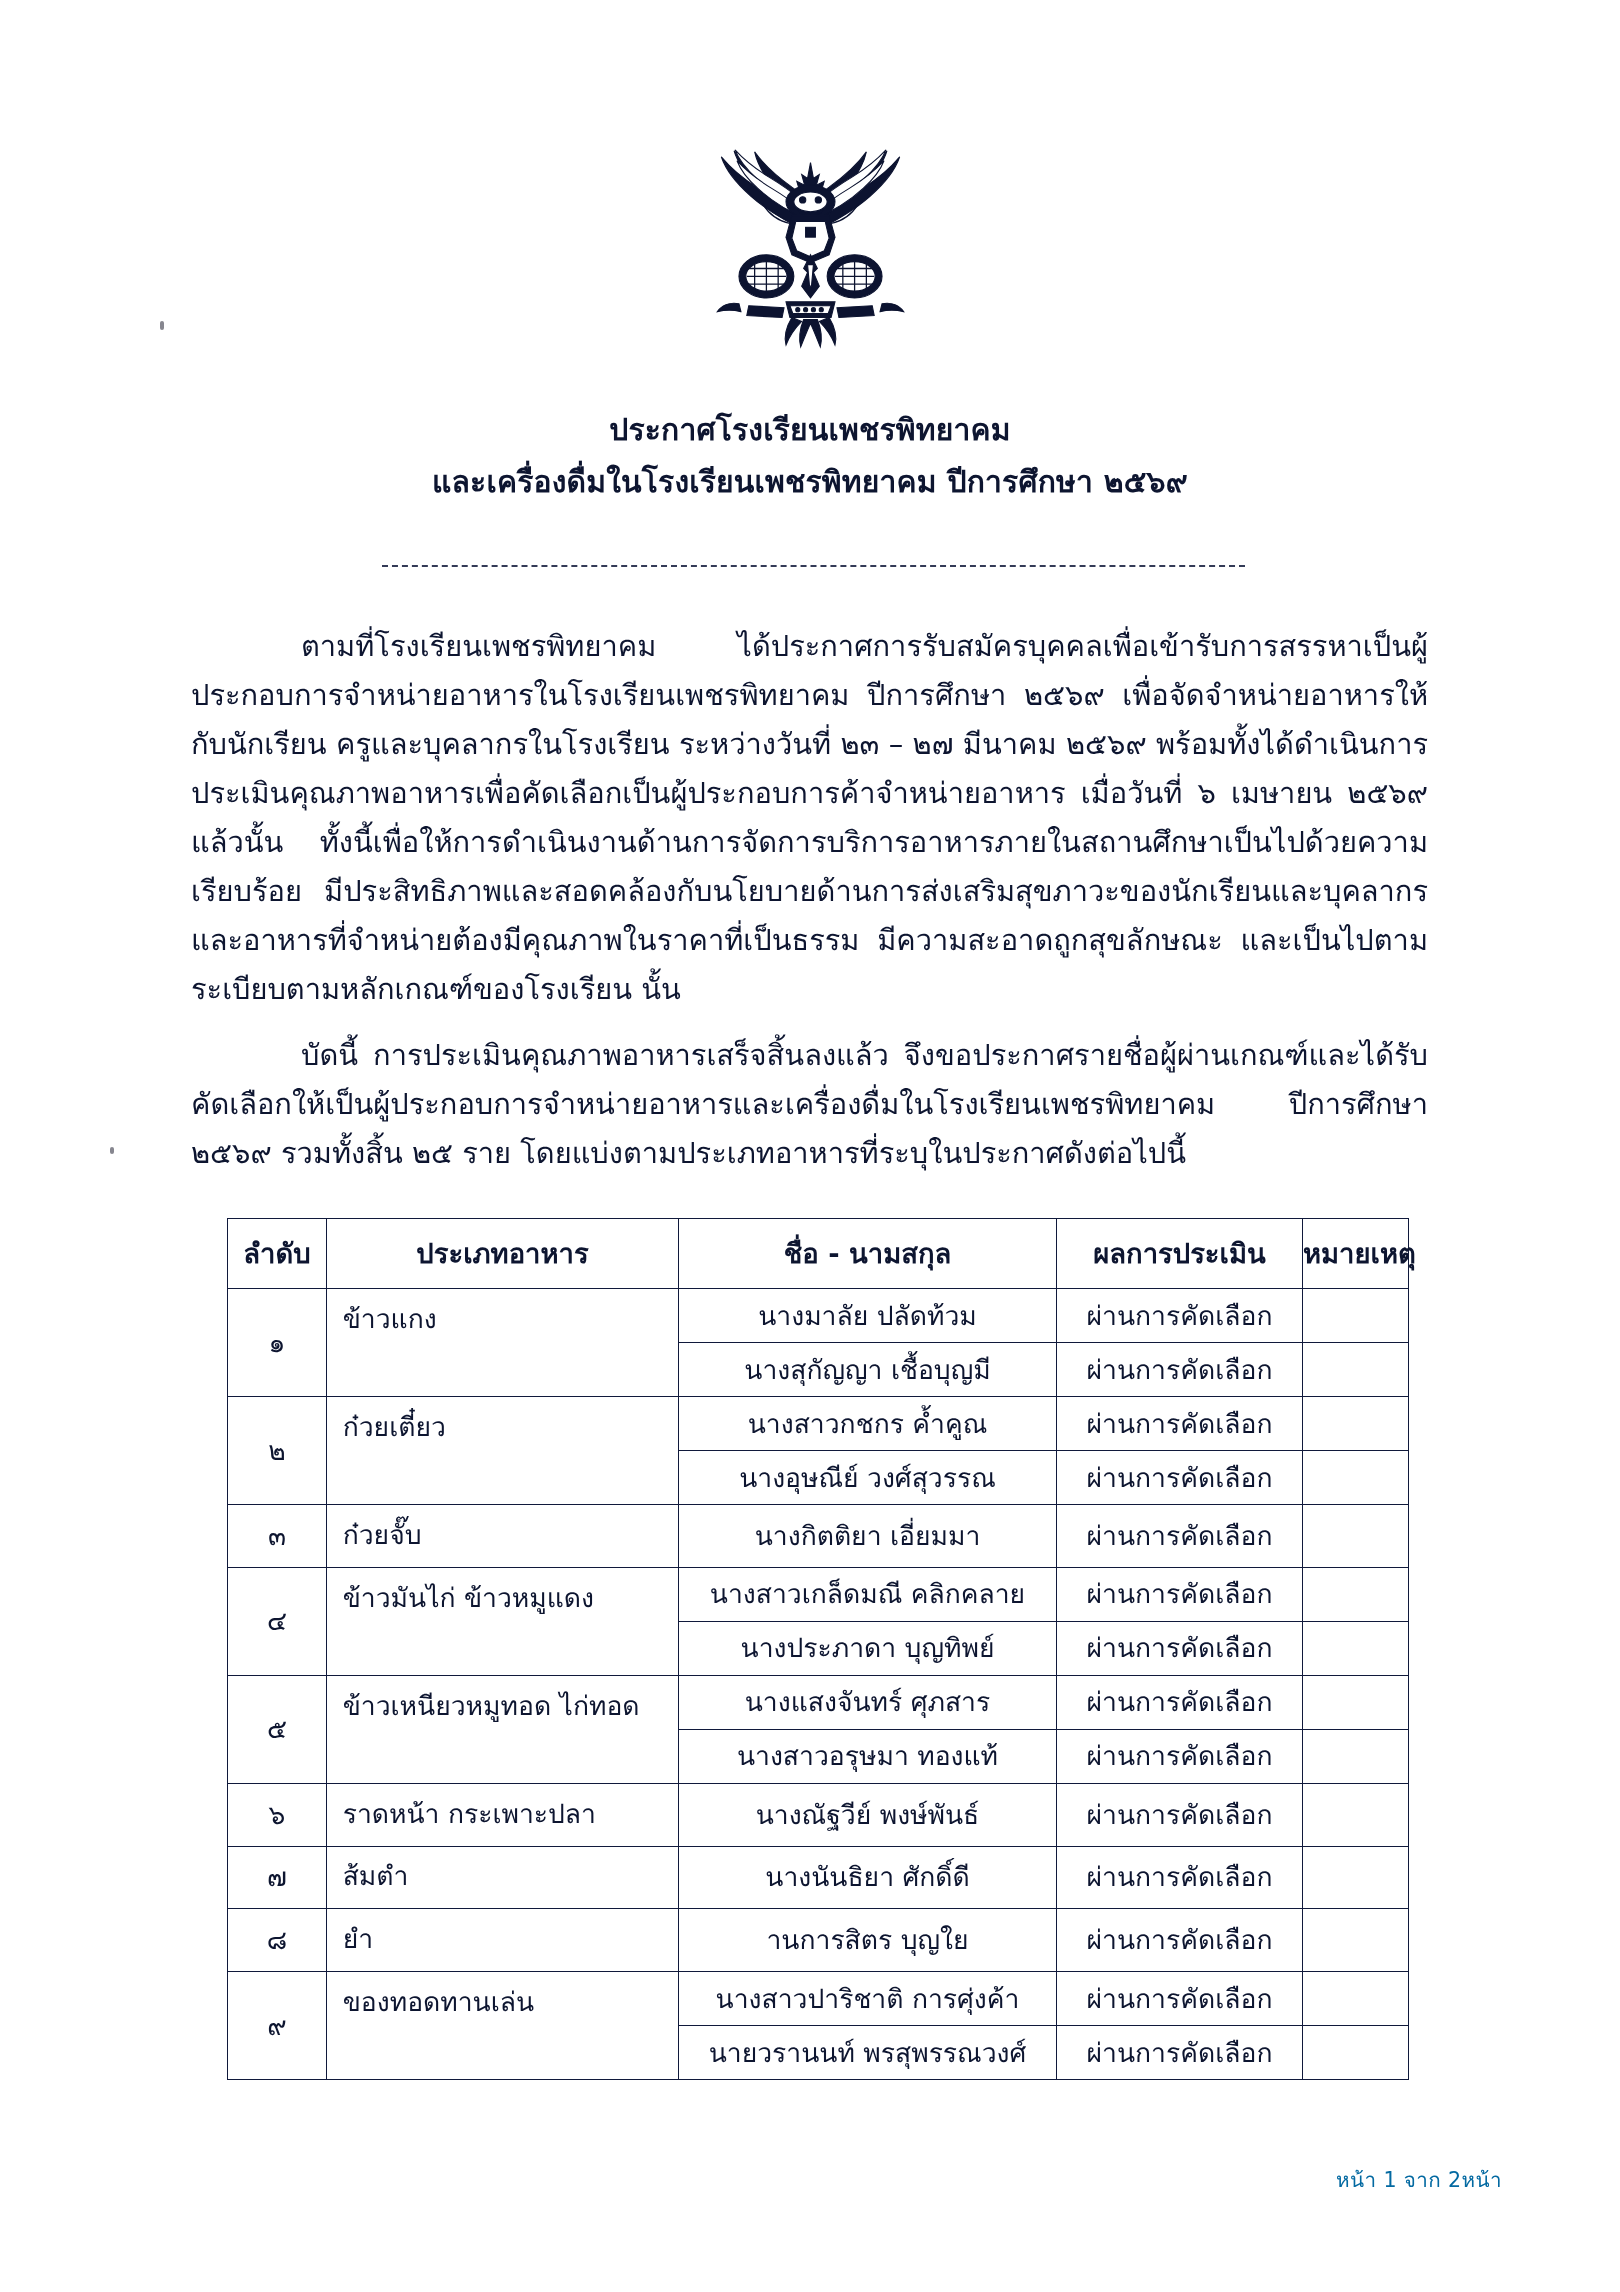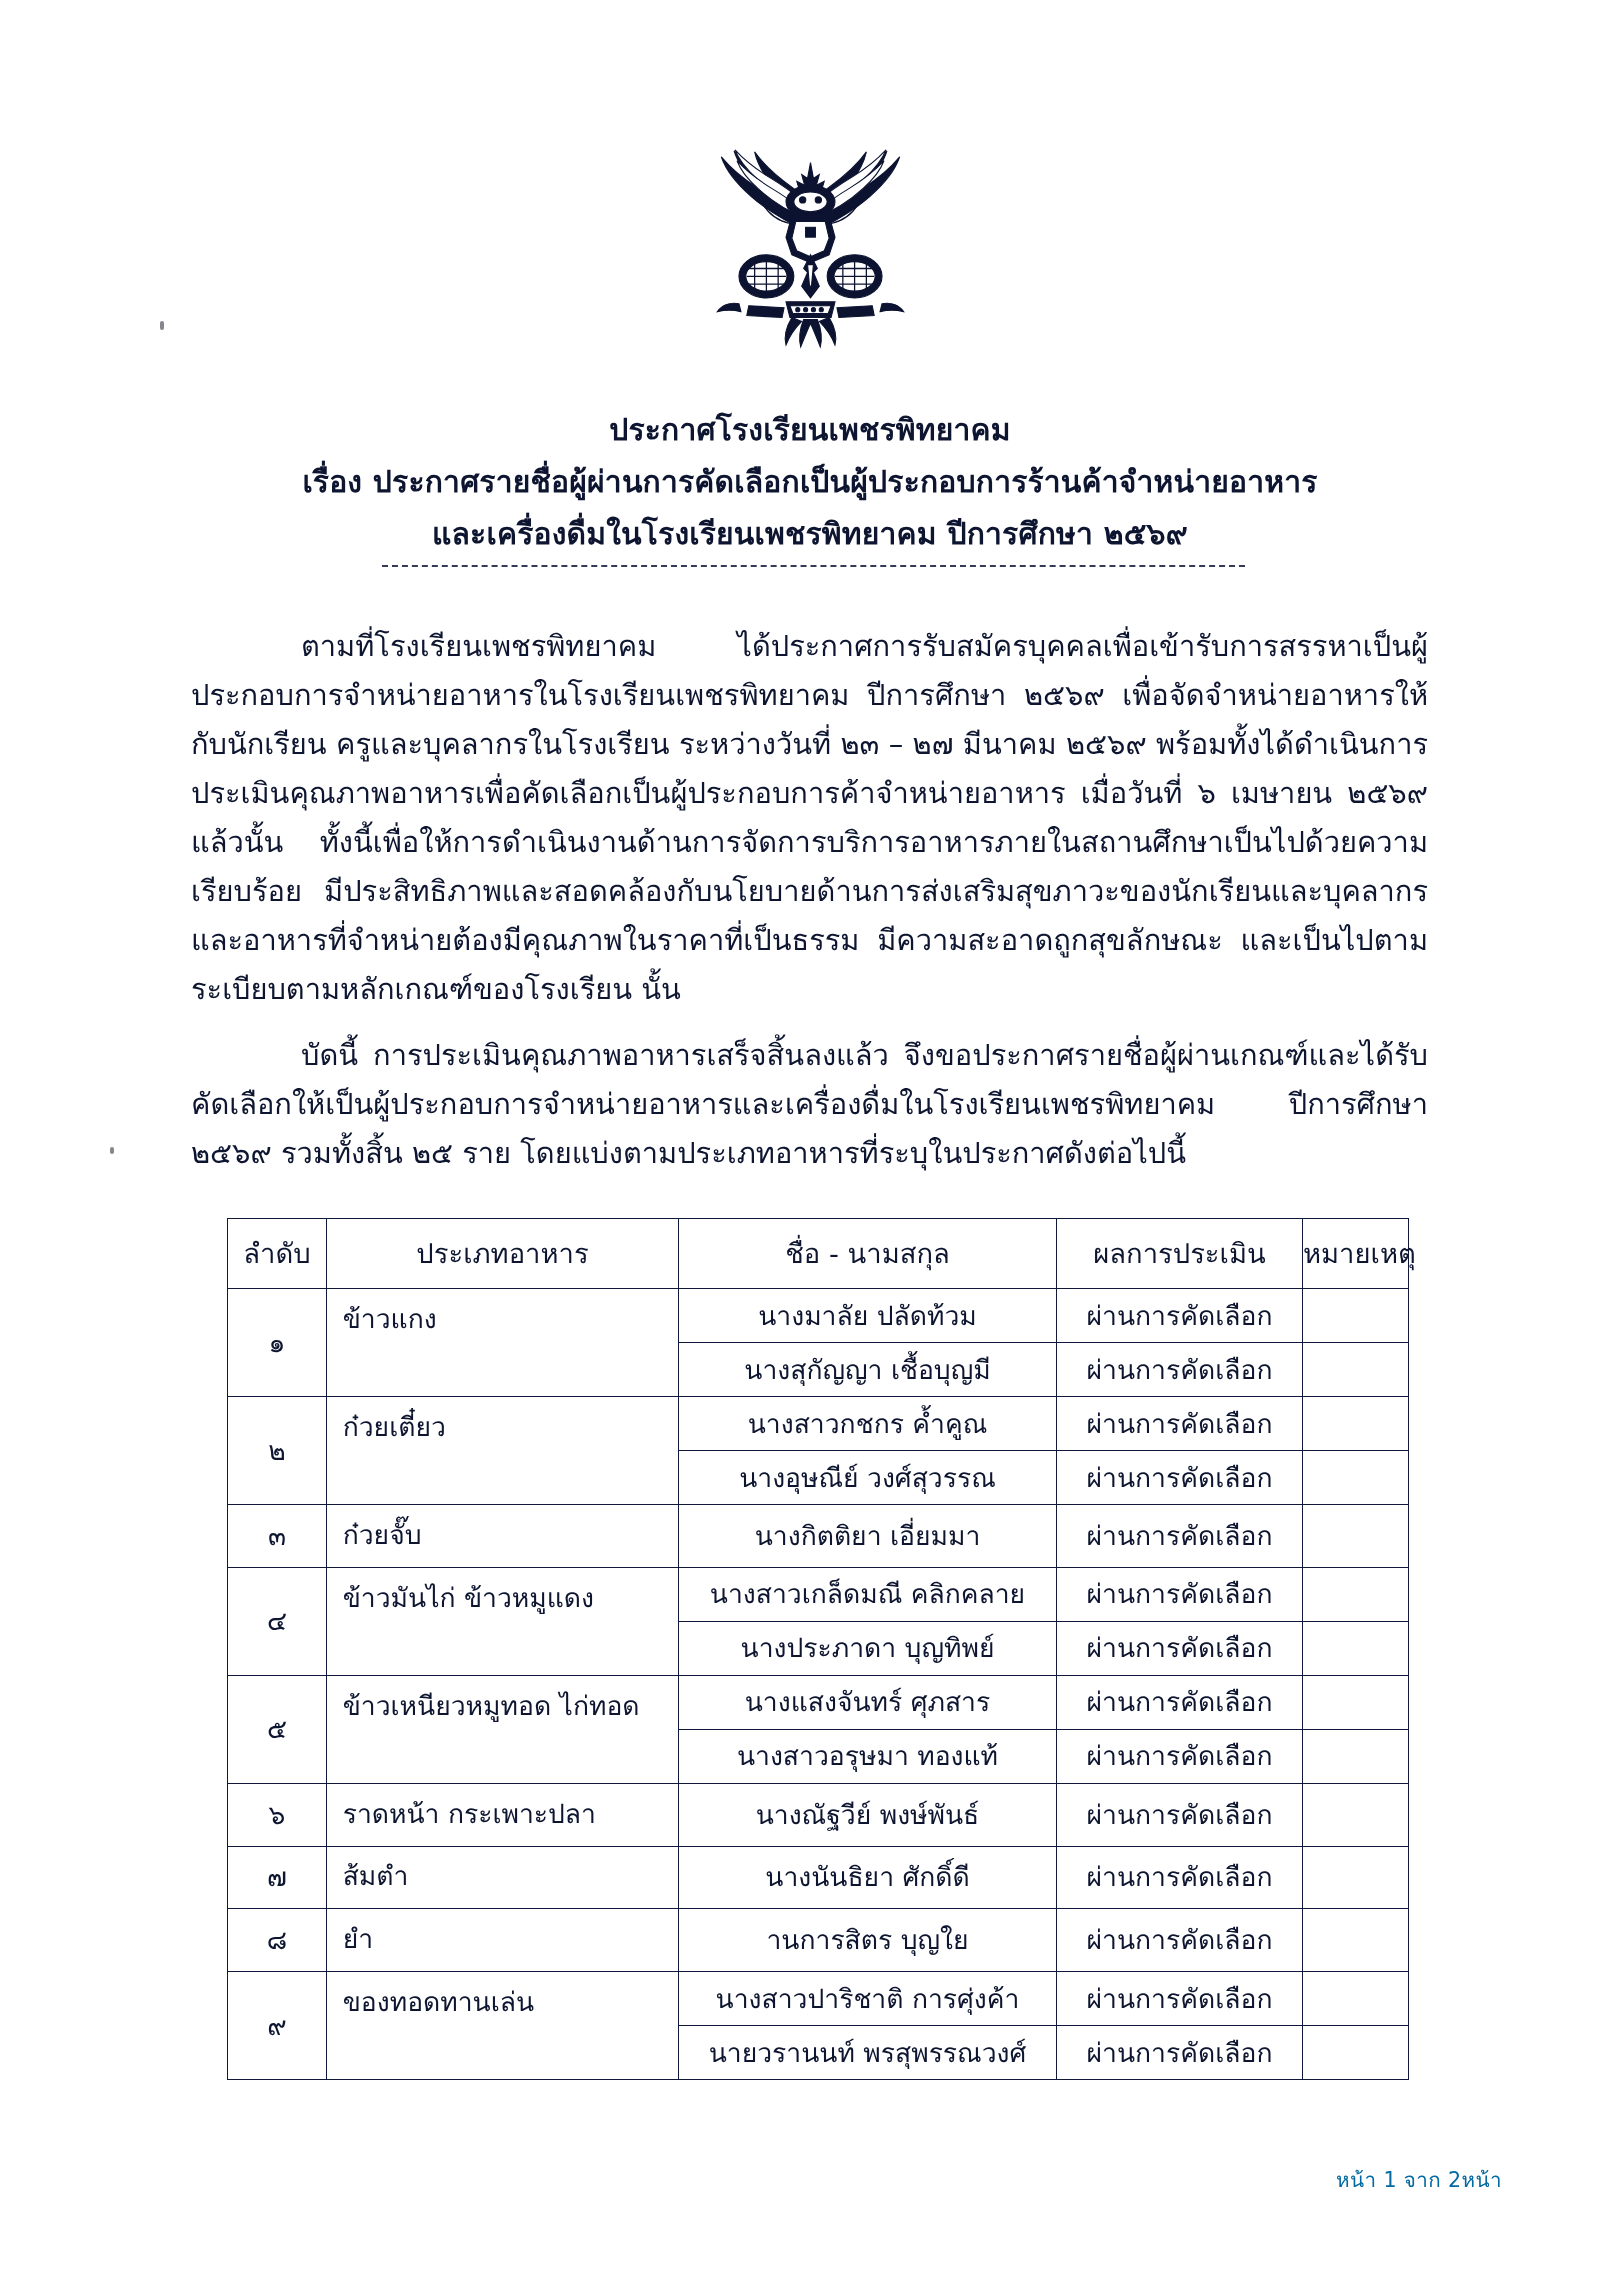--- a/index.html
+++ b/index.html
@@ -97,21 +97,21 @@
   }
   table.listing th,
   table.listing td {
     border: 1.6px solid #10193b;
     padding: 0;
     vertical-align: middle;
     background: #fff;
   }
   table.listing th {
     height: 69px;
-    font-weight: 400;
+    font-weight: 700;
     text-align: center;
     font-size: 27.4px;
   }
   table.listing td {
     height: 53px;
   }
   .c-no    { width: 98px;  text-align: center; }
   .c-type  { width: 351px;  text-align: left;  padding-left: 15.7px !important; }
   .c-name  { width: 377px;  text-align: center; }
   .c-res   { width: 245px;  text-align: center; }
@@ -193,21 +193,20 @@
           <circle cx="136" cy="174" r="2.1"></circle>
         <path d="M106 182 C100 192 98 202 100 210 C104 200 110 192 116 186 Z"></path>
         <path d="M144 182 C150 192 152 202 150 210 C146 200 140 192 134 186 Z"></path>
         <path d="M118 184 C114 194 113 204 115 212 C119 202 122 194 125 188 C128 194 131 202 135 212 C137 204 136 194 132 184 Z"></path>
       </g>
     </svg>
   </div>
 
   <div class="heading">
     <div class="heading-line">ประกาศโรงเรียนเพชรพิทยาคม</div>
-    <div class="heading-line">เรื่อง  ประกาศรายชื่อผู้ผ่านการคัดเลือกเป็นผู้ประกอบการร้านค้าจำหน่ายอาหาร</div>
     <div class="heading-line">และเครื่องดื่มในโรงเรียนเพชรพิทยาคม ปีการศึกษา ๒๕๖๙</div>
   </div>
   <div class="rule"></div>
 
   <div class="speck" style="left:160px; top:307px;"></div>
   <div class="speck" style="left:110px; top:1133px; height:6.9px;"></div>
 
   <div class="body-block" id="para-1">
     <p><span class="indent"></span><span>ตามที่โรงเรียนเพชรพิทยาคม ได้ประกาศการรับสมัครบุคคลเพื่อเข้ารับการสรรหาเป็นผู้ประกอบการจำหน่ายอาหารในโรงเรียนเพชรพิทยาคม ปีการศึกษา ๒๕๖๙ เพื่อจัดจำหน่ายอาหารให้กับนักเรียน ครูและบุคลากรในโรงเรียน ระหว่างวันที่ ๒๓ – ๒๗ มีนาคม ๒๕๖๙ พร้อมทั้งได้ดำเนินการประเมินคุณภาพอาหารเพื่อคัดเลือกเป็นผู้ประกอบการค้าจำหน่ายอาหาร เมื่อวันที่ ๖ เมษายน ๒๕๖๙ แล้วนั้น ทั้งนี้เพื่อให้การดำเนินงานด้านการจัดการบริการอาหารภายในสถานศึกษาเป็นไปด้วยความเรียบร้อย มีประสิทธิภาพและสอดคล้องกับนโยบายด้านการส่งเสริมสุขภาวะของนักเรียนและบุคลากร และอาหารที่จำหน่ายต้องมีคุณภาพในราคาที่เป็นธรรม มีความสะอาดถูกสุขลักษณะ และเป็นไปตามระเบียบตามหลักเกณฑ์ของโรงเรียน นั้น</span></p>
   </div>

